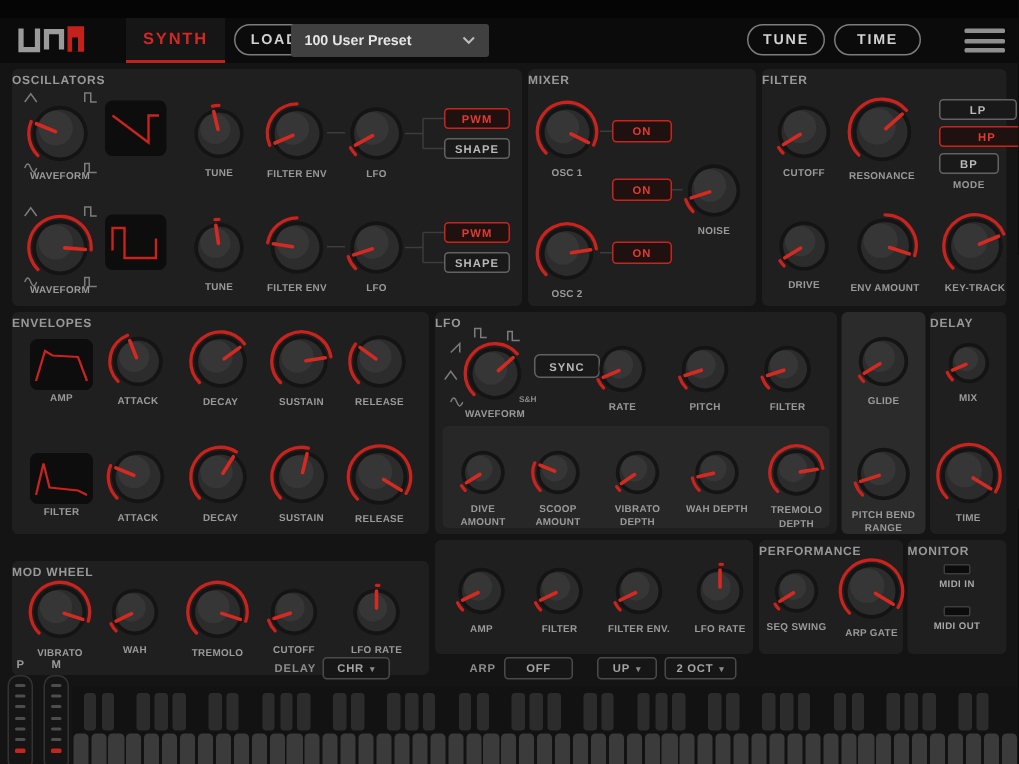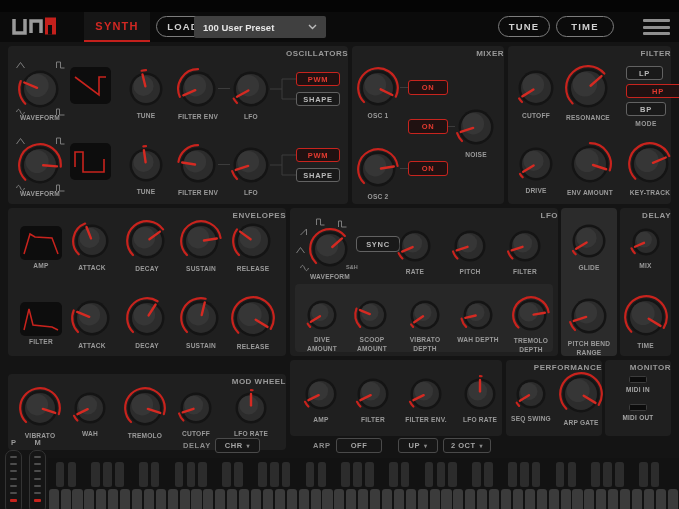--- a/index.html
+++ b/index.html
@@ -6,21 +6,21 @@
   #app{position:relative;width:679px;height:509px;background:#141414;overflow:hidden;margin-top:12px;}
   
   #topbar{position:absolute;left:0;top:0;width:679px;height:30px;background:#0b0b0b;}
   #synth-tab{position:absolute;left:84px;top:0;width:66px;height:30px;background:#161616;border-bottom:2px solid #c4201c;box-sizing:border-box;display:flex;align-items:center;justify-content:center;color:#d22823;font-weight:bold;font-size:11px;letter-spacing:1.2px;}
   .pill{position:absolute;top:4px;height:21px;border:1.5px solid #7d7d7d;border-radius:11px;color:#d2d2d2;font-size:9.5px;font-weight:bold;letter-spacing:1.2px;display:flex;align-items:center;justify-content:center;box-sizing:border-box;background:#0b0b0b;cursor:pointer;}
   #preset-box{position:absolute;left:194px;top:4px;width:132px;height:22px;background:#404040;border-radius:2px;display:flex;align-items:center;justify-content:space-between;padding:0 9px;color:#e6e6e6;font-size:9.5px;font-weight:bold;box-sizing:border-box;cursor:pointer;}
   #burger{position:absolute;right:9px;top:7px;width:27px;display:flex;flex-direction:column;gap:3.4px;cursor:pointer;}
   #burger div{height:3.2px;background:#8f8f8f;border-radius:1px;}
   
   .panel{position:absolute;background:#1f1f1f;border-radius:4px;}
-  .ptitle{position:absolute;top:3px;left:0;right:0;text-align:right;font-size:8px;font-weight:bold;color:#999;letter-spacing:.5px;}
+  .ptitle{position:absolute;top:3px;left:0;right:0;text-align:left;font-size:8px;font-weight:bold;color:#999;letter-spacing:.5px;}
   .kn{position:absolute;display:flex;flex-direction:column;align-items:center;cursor:pointer;}
   .kn svg{display:block;}
   .klabel{margin-top:2px;font-size:6.6px;font-weight:bold;color:#9a9a9a;letter-spacing:.2px;text-align:center;white-space:pre-line;line-height:1.3;}
   .sbtn{position:absolute;box-sizing:border-box;border:1px solid #626262;border-radius:3px;color:#b9b9b9;font-size:7.5px;font-weight:bold;letter-spacing:.7px;display:flex;align-items:center;justify-content:center;background:#191919;cursor:pointer;}
   .sbtn.on{border-color:#c8241e;color:#e23a30;background:#201111;}
   .hline{position:absolute;height:1px;background:#3c3c3c;}
   .disp-item{position:absolute;display:flex;flex-direction:column;align-items:center;}
   .disp{background:#0d0d0d;border-radius:5px;display:flex;align-items:center;justify-content:center;}
   .wg{position:absolute;}
   .wg svg{stroke:#7c7c7c;fill:none;stroke-width:1;display:block;}
@@ -283,21 +283,21 @@
     <div class="kn" style="left:50px;top:18px;width:60px">
         <svg width="48" height="48">
           <circle cx="24" cy="24" r="19.5" fill="#141414"></circle>
           <circle cx="24" cy="24" r="17" fill="#2c2c2c"></circle>
           <circle cx="20.9" cy="20.3" r="12.2" fill="#363636"></circle>
           <path d="M8.59 39.41 A21.8 21.8 0 1 1 40.35 9.58" fill="none" stroke="#c8231d" stroke-width="2.2" stroke-linecap="round"></path>
           <line x1="26.55" y1="21.75" x2="37.50" y2="12.10" stroke="#d52a22" stroke-width="2.4" stroke-linecap="round"></line>
         </svg>
         <div class="klabel">RESONANCE</div>
       </div>
-    <div class="sbtn" style="left:118px;top:20px;width:37px;height:14px">LP</div>
+    <div class="sbtn" style="left:118px;top:20px;width:52px;height:14px">LP</div>
     <div class="sbtn on" style="left:118px;top:38px;width:64px;height:14px">HP</div>
     <div class="sbtn" style="left:118px;top:56px;width:40px;height:14px">BP</div>
     <div class="modelabel" style="left:118px;top:74px;width:40px">MODE</div>
     <div class="kn" style="left:0px;top:97px;width:56px">
         <svg width="42" height="42">
           <circle cx="21" cy="21" r="16.5" fill="#141414"></circle>
           <circle cx="21" cy="21" r="14" fill="#2c2c2c"></circle>
           <circle cx="18.5" cy="17.9" r="10.1" fill="#363636"></circle>
           <path d="M7.71 34.29 A18.8 18.8 0 0 1 4.97 30.82" fill="none" stroke="#c8231d" stroke-width="2.2" stroke-linecap="round"></path>
           <line x1="18.61" y1="22.46" x2="8.21" y2="28.84" stroke="#d52a22" stroke-width="2.4" stroke-linecap="round"></line>

